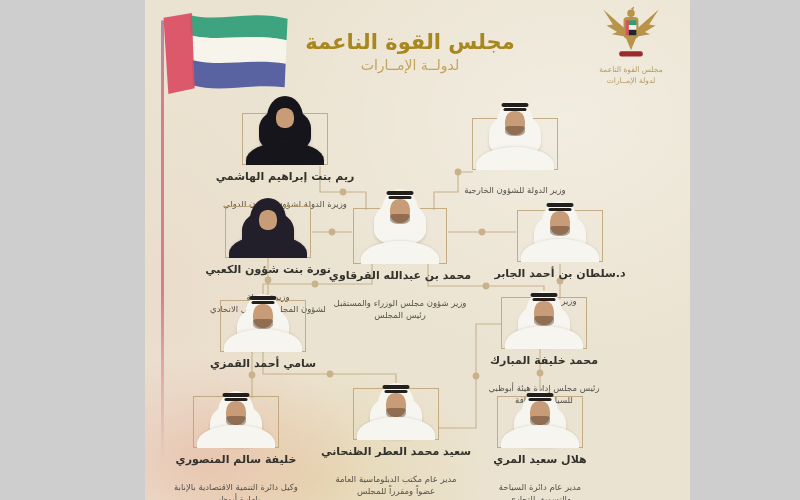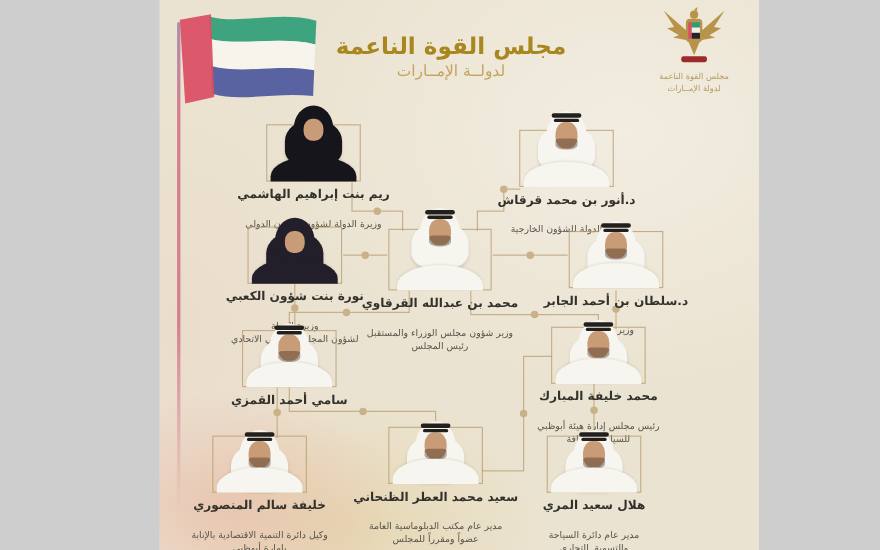--- a/index.html
+++ b/index.html
@@ -151,21 +151,20 @@
       <div class="frame"></div>
       <div class="avatar man">
         <div class="drape"></div>
         <div class="head">
             <div class="face"></div>
             <div class="agal"></div>
           </div>
         <div class="shoulders"></div>
       </div>
     </div>
-    <div class="name">د.أنور بن محمد قرقاش</div>
     <div class="title">وزير الدولة للشؤون الخارجية</div>
   </div>
 
   <div class="card" style="left:178px;top:197px;--ph:61px">
     <div class="photo">
       <div class="frame"></div>
       <div class="avatar woman woman2">
         <div class="drape"></div>
         <div class="head">
             <div class="face"></div>

